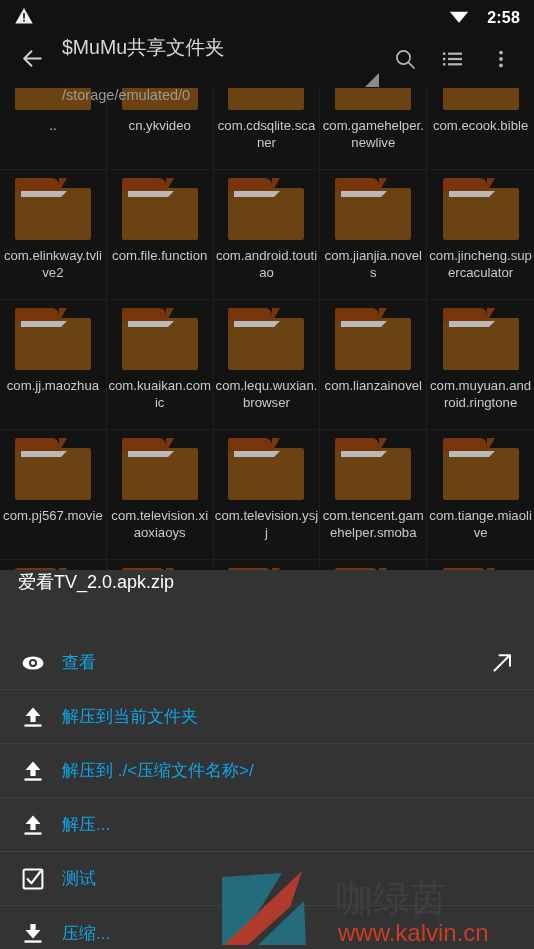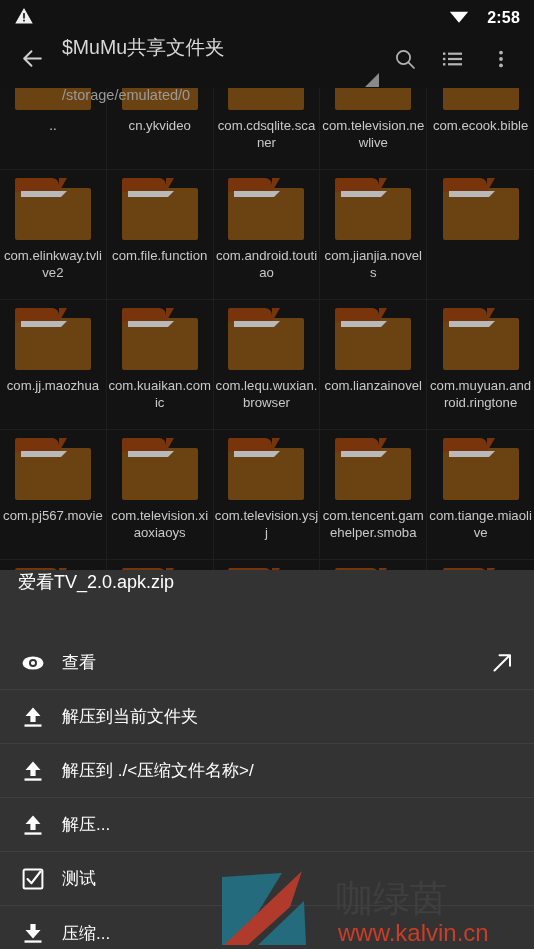--- a/index.html
+++ b/index.html
@@ -218,21 +218,21 @@
   }
   .menu-item:last-child { border-bottom: none; }
   .mi-icon {
     width: 38px;
     display: flex;
     align-items: center;
     justify-content: center;
     flex-shrink: 0;
   }
   .mi-label {
-    color: #ffffff;
+    color: #0ea5e9;
     font-size: 17px;
     padding-left: 10px;
     white-space: nowrap;
   }
   .mi-trailing {
     margin-left: auto;
     width: 36px;
     display: flex;
     align-items: center;
     justify-content: center;
@@ -338,21 +338,21 @@
         <div class="cell">
           <div class="folder">
             <div class="body"></div>
           </div>
           <div class="cell-label">com.cdsqlite.scaner</div>
         </div>
         <div class="cell">
           <div class="folder">
             <div class="body"></div>
           </div>
-          <div class="cell-label">com.television.newlive</div>
+          <div class="cell-label">com.gamehelper.newlive</div>
         </div>
         <div class="cell">
           <div class="folder">
             <div class="body"></div>
           </div>
           <div class="cell-label">com.ecook.bible</div>
         </div>
         <div class="cell">
           <div class="folder">
             <div class="body"></div>
@@ -384,20 +384,21 @@
             <div class="sheet"></div>
           </div>
           <div class="cell-label">com.jianjia.novels</div>
         </div>
         <div class="cell">
           <div class="folder">
             <div class="body"></div>
             <div class="tab"></div>
             <div class="sheet"></div>
           </div>
+          <div class="cell-label">com.jincheng.supercaculator</div>
         </div>
         <div class="cell">
           <div class="folder">
             <div class="body"></div>
             <div class="tab"></div>
             <div class="sheet"></div>
           </div>
           <div class="cell-label">com.jj.maozhua</div>
         </div>
         <div class="cell">

